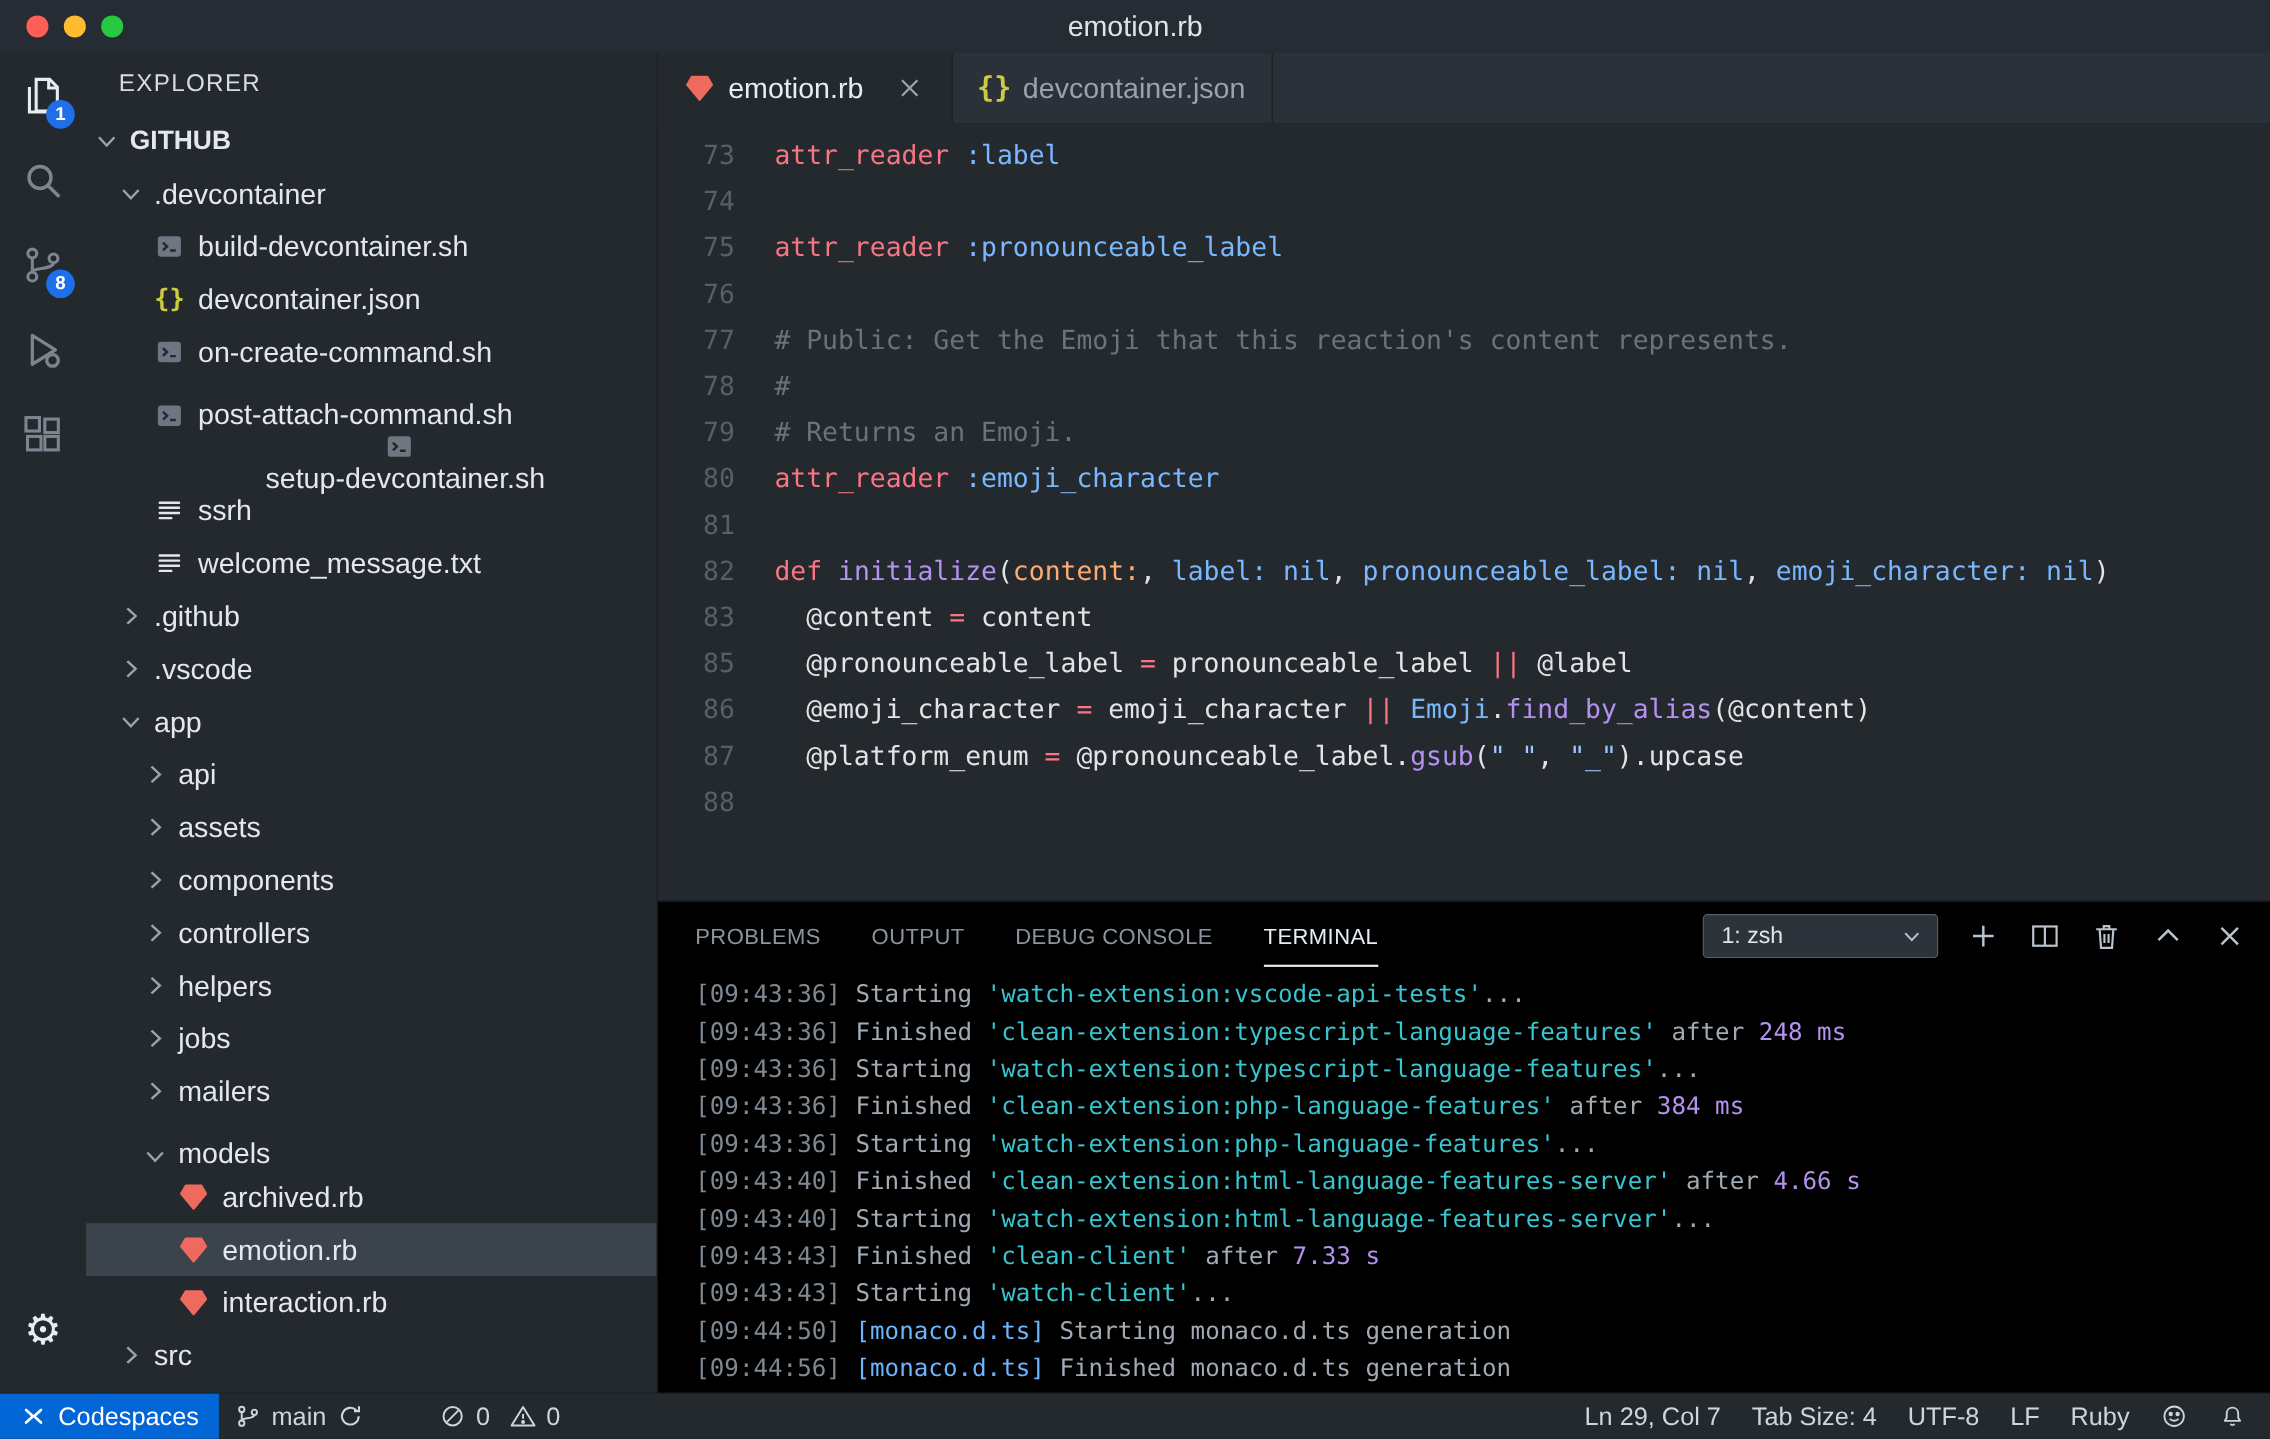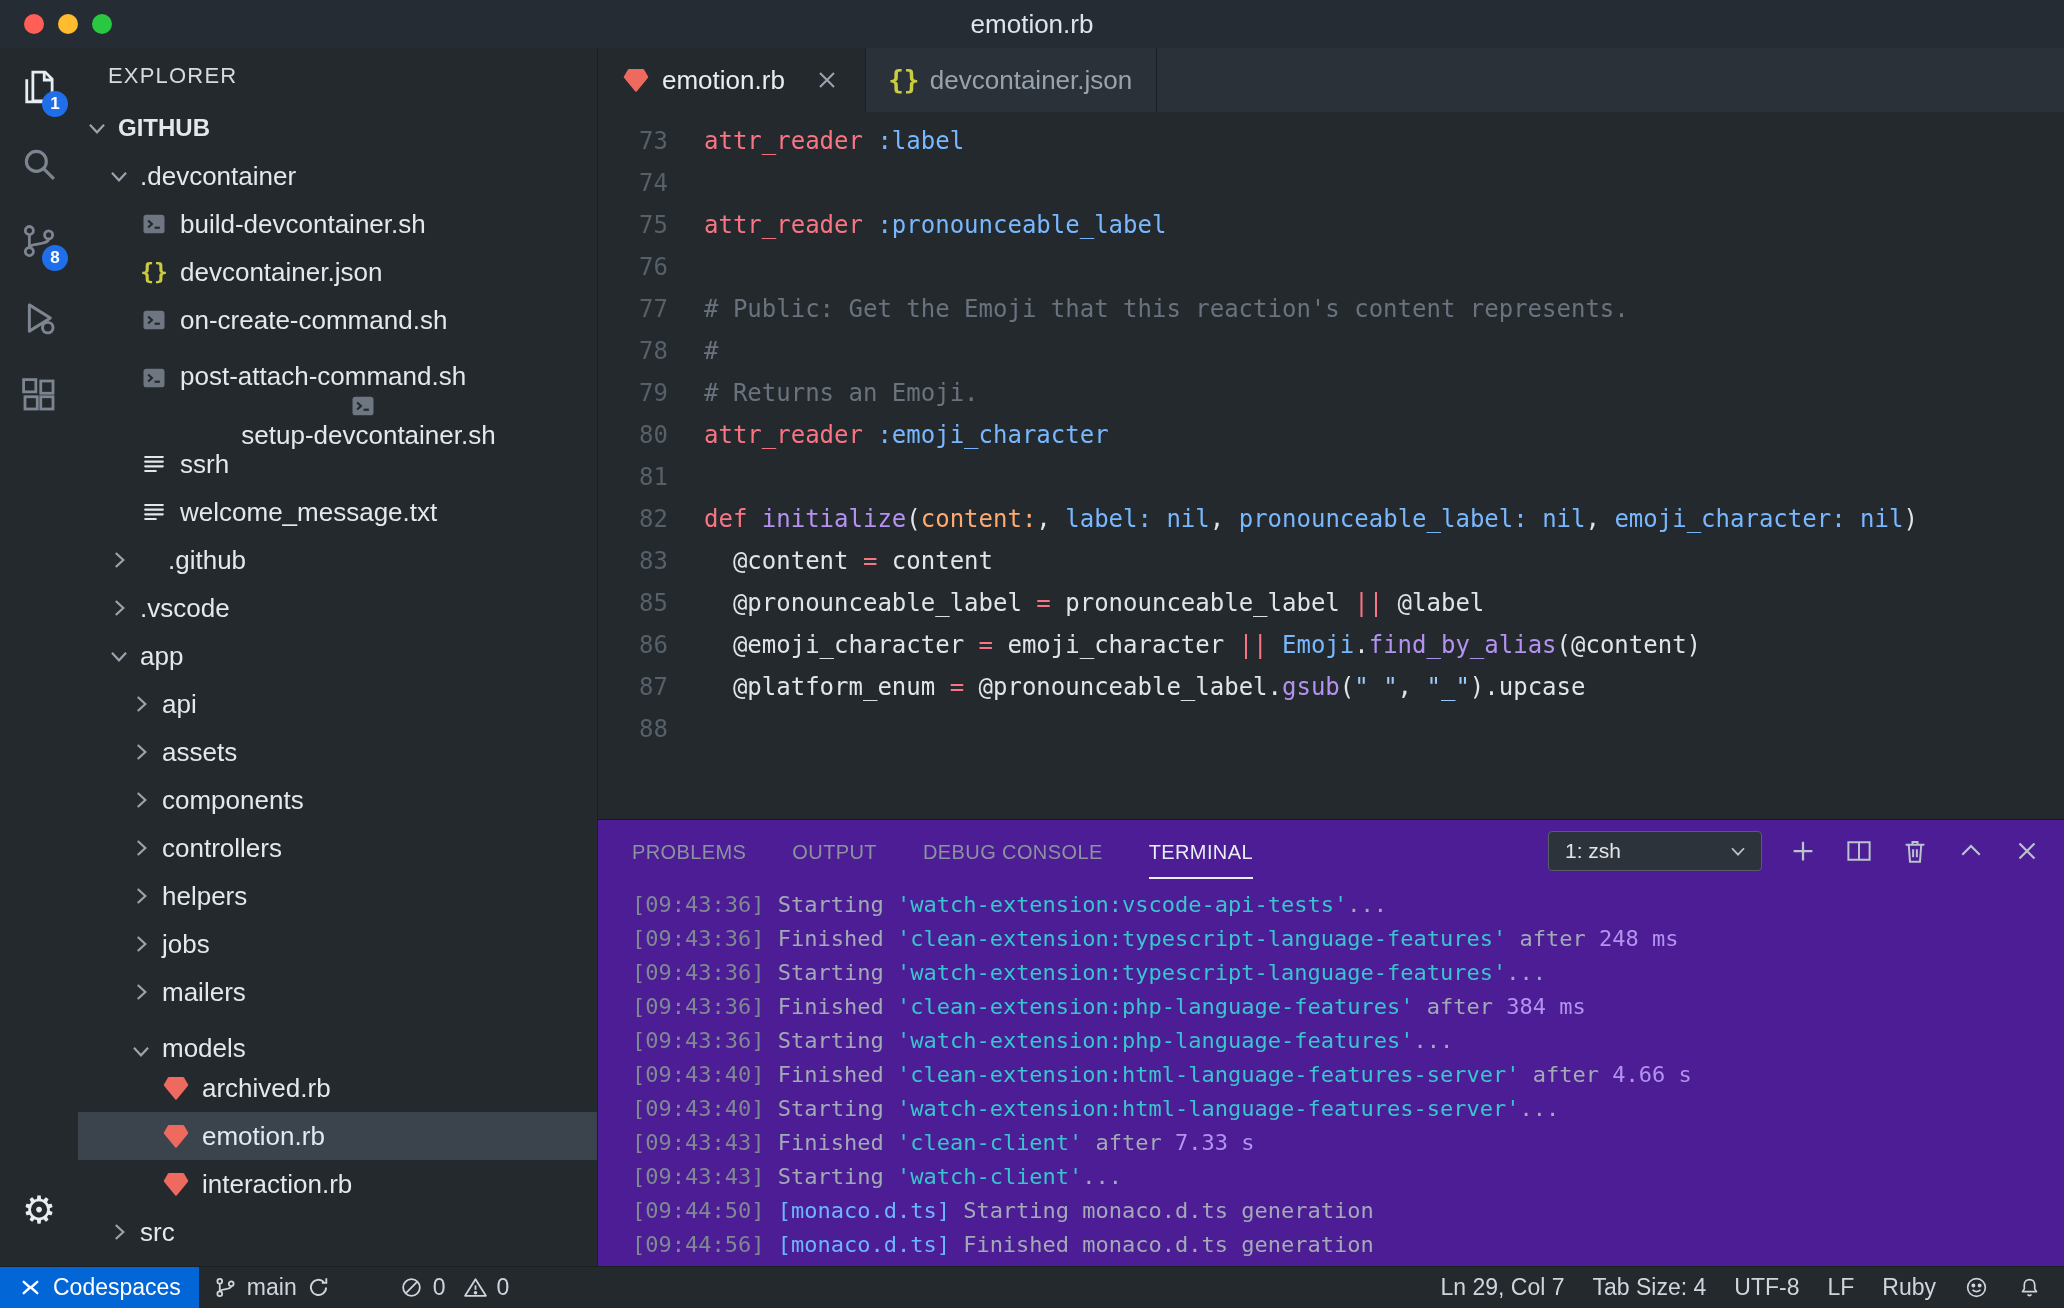--- a/index.html
+++ b/index.html
@@ -43,21 +43,21 @@
   .tab .json-gl{ font-size:26px; }
   .tab-close{ width:26px; height:26px; margin-left:16px; color:#9aa4ae; }
   
   .codearea{ flex:1; background:#24292e; padding-top:8px; overflow:hidden; font-family:"DejaVu Sans Mono", monospace; font-size:24px; }
   .code-row{ display:flex; height:42px; line-height:42px; }
   .gutter{ width:106px; padding-right:36px; text-align:right; color:#556069; flex:none; }
   .code-text{ white-space:pre; color:#e1e4e8; }
   .tk-pl{ color:#e1e4e8; } .tk-k{ color:#f97583; } .tk-fn{ color:#b392f0; }
   .tk-sym{ color:#79b8ff; } .tk-str{ color:#9ecbff; } .tk-cm{ color:#6a737d; } .tk-or{ color:#ffab70; }
   
-  .panel{ height:447px; background:#4c1d95; border-top:1px solid #15191d; display:flex; flex-direction:column; }
+  .panel{ height:447px; background:#000000; border-top:1px solid #15191d; display:flex; flex-direction:column; }
   .panel-header{ height:62px; display:flex; align-items:center; padding:0 22px 0 34px; flex:none; }
   .panel-tabs{ display:flex; gap:46px; }
   .ptab{ font-size:20px; letter-spacing:.4px; color:#8b949e; padding:17px 0 13px; border-bottom:2px solid transparent; cursor:pointer; }
   .ptab.active{ color:#e6edf3; border-bottom-color:#e6edf3; }
   .panel-actions{ margin-left:auto; display:flex; align-items:center; gap:26px; }
   .shell-select{ height:40px; min-width:214px; background:#2d333b; border:1px solid #555f6a; border-radius:4px;
                  display:flex; align-items:center; justify-content:space-between; padding:0 12px 0 16px; font-size:21px; color:#e1e4e8; cursor:pointer; }
   .shell-select .ic{ width:22px; height:22px; color:#b9c3cd; }
   .panel-actions > .ic{ width:30px; height:30px; color:#b9c3cd; cursor:pointer; }
   .terminal{ flex:1; padding:6px 0 0 34px; font-family:"DejaVu Sans Mono", monospace; font-size:22px; overflow:hidden; }
@@ -219,21 +219,21 @@
             <span class="tree-label">ssrh</span>
           </div>
           <div class="tree-row" style="padding-left: 62px;">
             <span class="ic tree-file">
               <svg viewBox="0 0 24 24" fill="none" stroke="currentColor" stroke-width="1.9" stroke-linecap="round">
                 <path d="M4.5 6h15M4.5 10h15M4.5 14h15M4.5 18h9"></path>
               </svg>
             </span>
             <span class="tree-label">welcome_message.txt</span>
           </div>
-          <div class="tree-row" style="padding-left: 28px; gap: 28px;">
+          <div class="tree-row" style="padding-left: 28px;">
             <span class="ic tree-chev">
               <svg viewBox="0 0 24 24" fill="none" stroke="currentColor" stroke-width="2">
                 <path d="M9 5.5l7 6.5-7 6.5"></path>
               </svg>
             </span>
             <span class="tree-label">.github</span>
           </div>
           <div class="tree-row" style="padding-left: 28px;">
             <span class="ic tree-chev">
               <svg viewBox="0 0 24 24" fill="none" stroke="currentColor" stroke-width="2">

